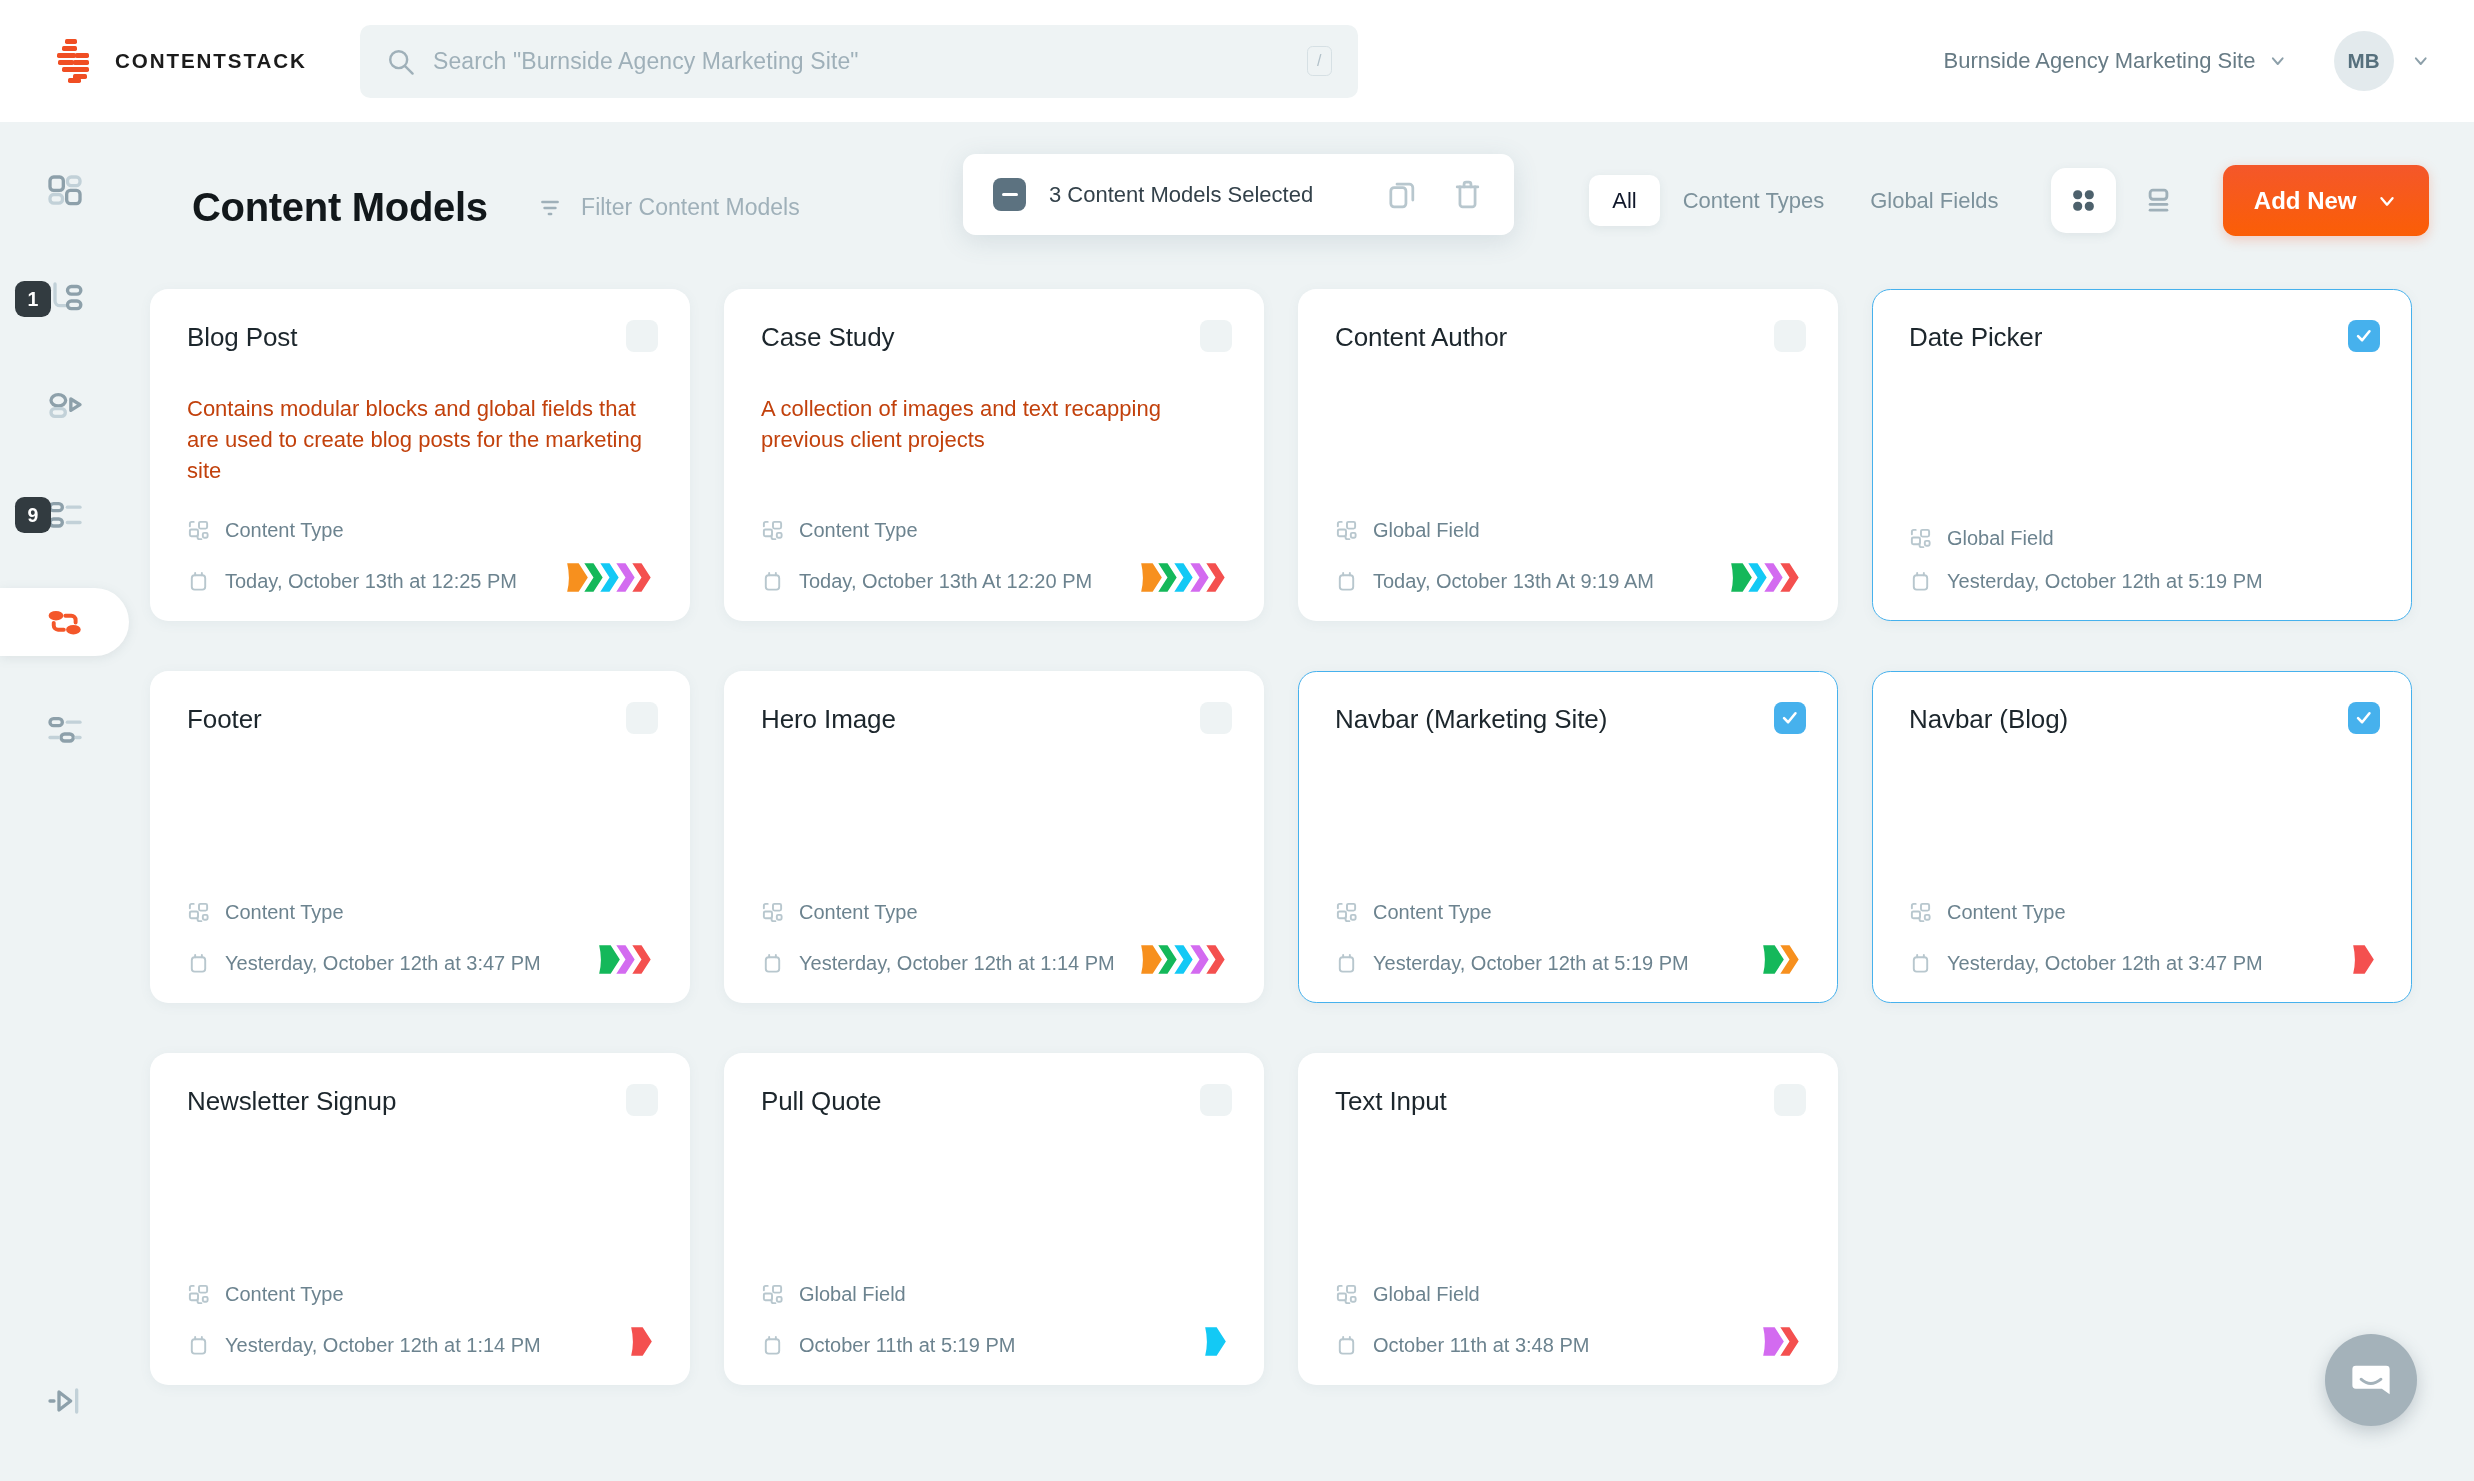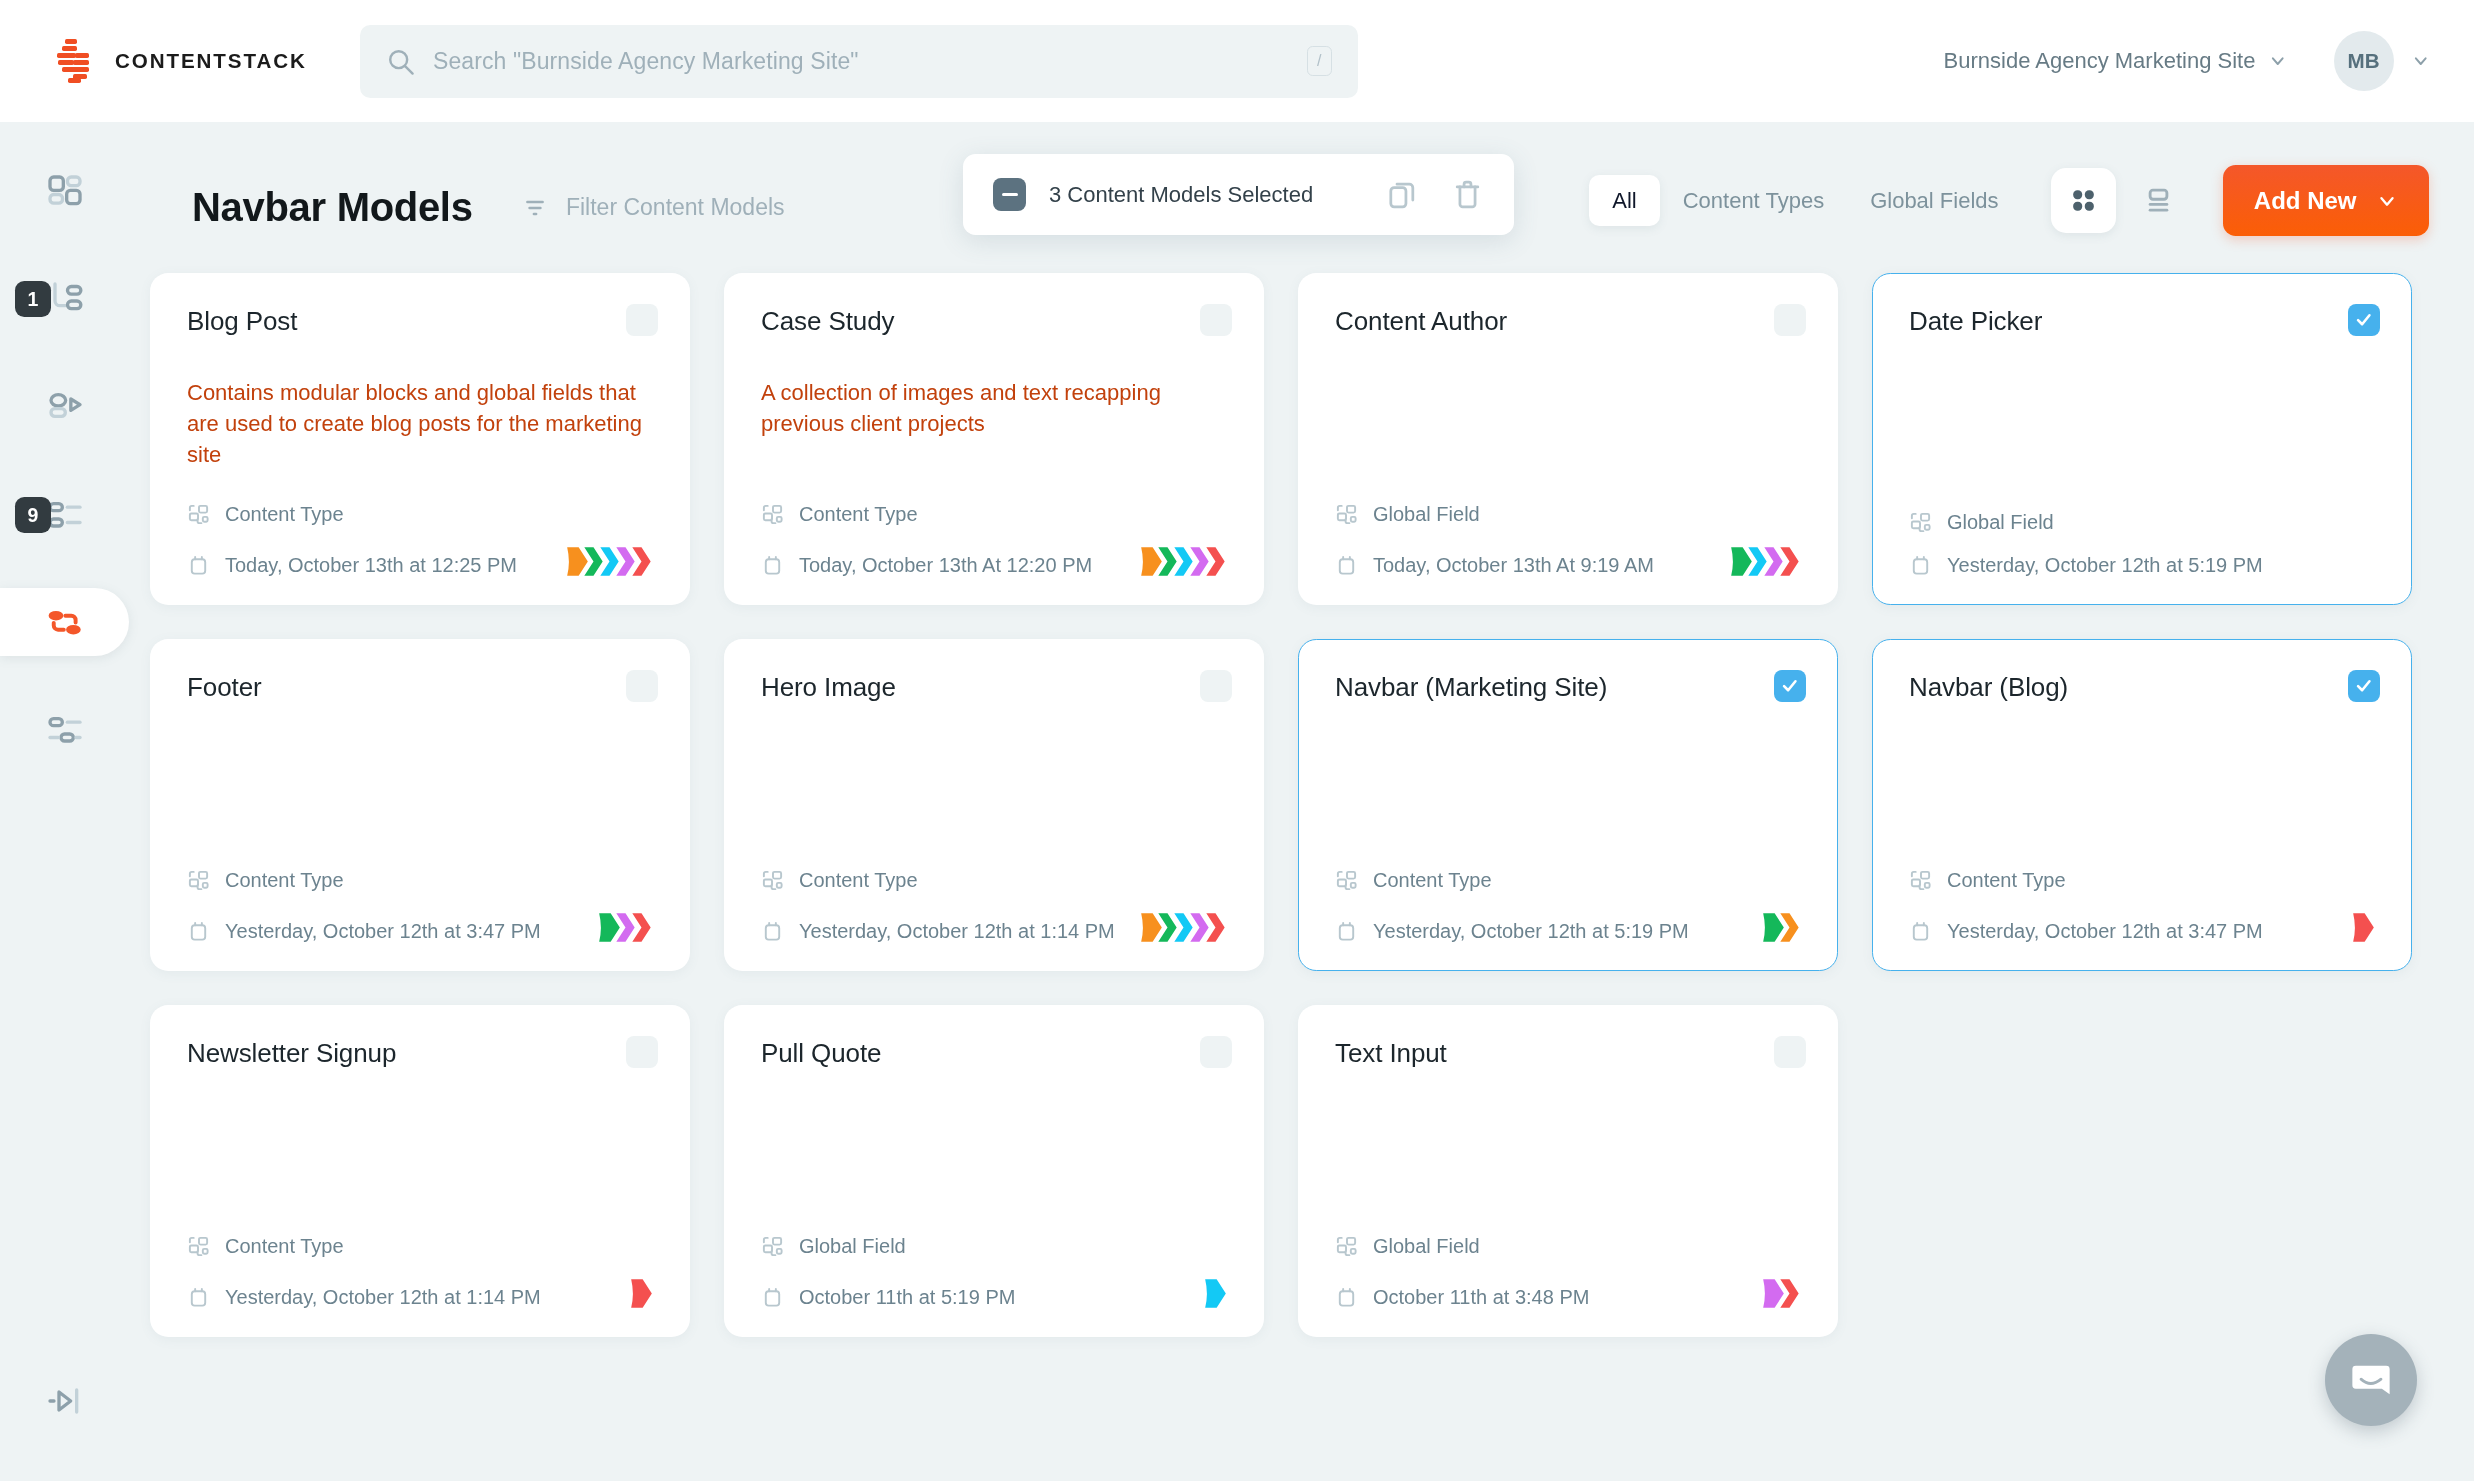--- a/index.html
+++ b/index.html
@@ -126,21 +126,21 @@
   
   .grid {
     position: absolute; top: 273px; left: 150px; width: 2281px;
     display: grid; grid-template-columns: repeat(4, 540px); gap: 34px 34px;
   }
   .card {
     background: #ffffff; border-radius: 18.3px; height: 332px;
     padding: 32px 36px 27.5px 36px; position: relative;
     box-shadow: 0 2.3px 11.5px rgba(100,125,140,.07);
     border: 1.7px solid transparent;
-    display: flex; flex-direction: column;
+    display: flex; flex-direction: column; margin-top: 16px;
   }
   .card.selected { border-color: #46b1ed; }
   .card-title { font-size: 26px; color: #1c262c; padding-right: 52px; letter-spacing: -0.1px; }
   .card-desc { margin-top: 40px; font-size: 22px; line-height: 1.42; color: #c2410c; }
   .card-cb {
     position: absolute; top: 30px; right: 31px;
     width: 32px; height: 32px; border-radius: 8px; background: #eef3f4;
   }
   .card-cb.checked { background: #46b1ed; display: flex; align-items: center; justify-content: center; }
   .card-foot { margin-top: auto; }
@@ -283,21 +283,21 @@
       <svg width="40" height="40" viewBox="0 0 24 24" fill="none" stroke-width="2" stroke-linecap="round" stroke-linejoin="round">
         <line x1="3" y1="12" x2="5.4" y2="12" stroke="#8da0aa"></line>
         <path d="M8.4 6.6 L15.4 12 L8.4 17.4 Z" stroke="#8da0aa"></path>
         <line x1="19" y1="5.4" x2="19" y2="18.6" stroke="#c2d1d8"></line>
       </svg>
     </span>
   </div>
 </div>
 
 <div class="pagehead">
-  <div class="page-title">Navbar Models</div>
+  <div class="page-title">Content Models</div>
   <div class="filter-wrap">
     <span>
       <svg width="26" height="26" viewBox="0 0 24 24" fill="none" stroke="#9fb0b9" stroke-width="2.4" stroke-linecap="round">
         <line x1="5" y1="6.5" x2="19" y2="6.5"></line>
         <line x1="7" y1="12" x2="17" y2="12"></line>
         <line x1="11" y1="17.5" x2="13" y2="17.5"></line>
       </svg>
     </span>
     <span class="filter-label">Filter Content Models</span>
   </div>

